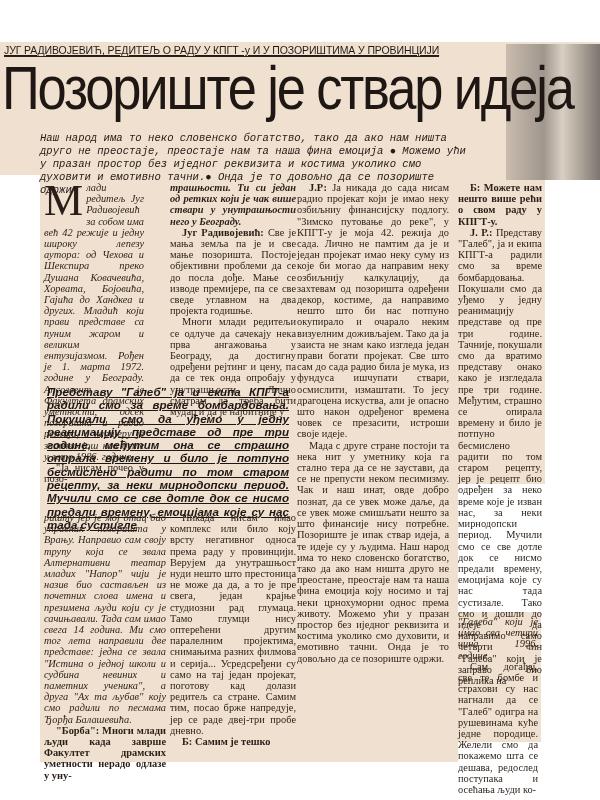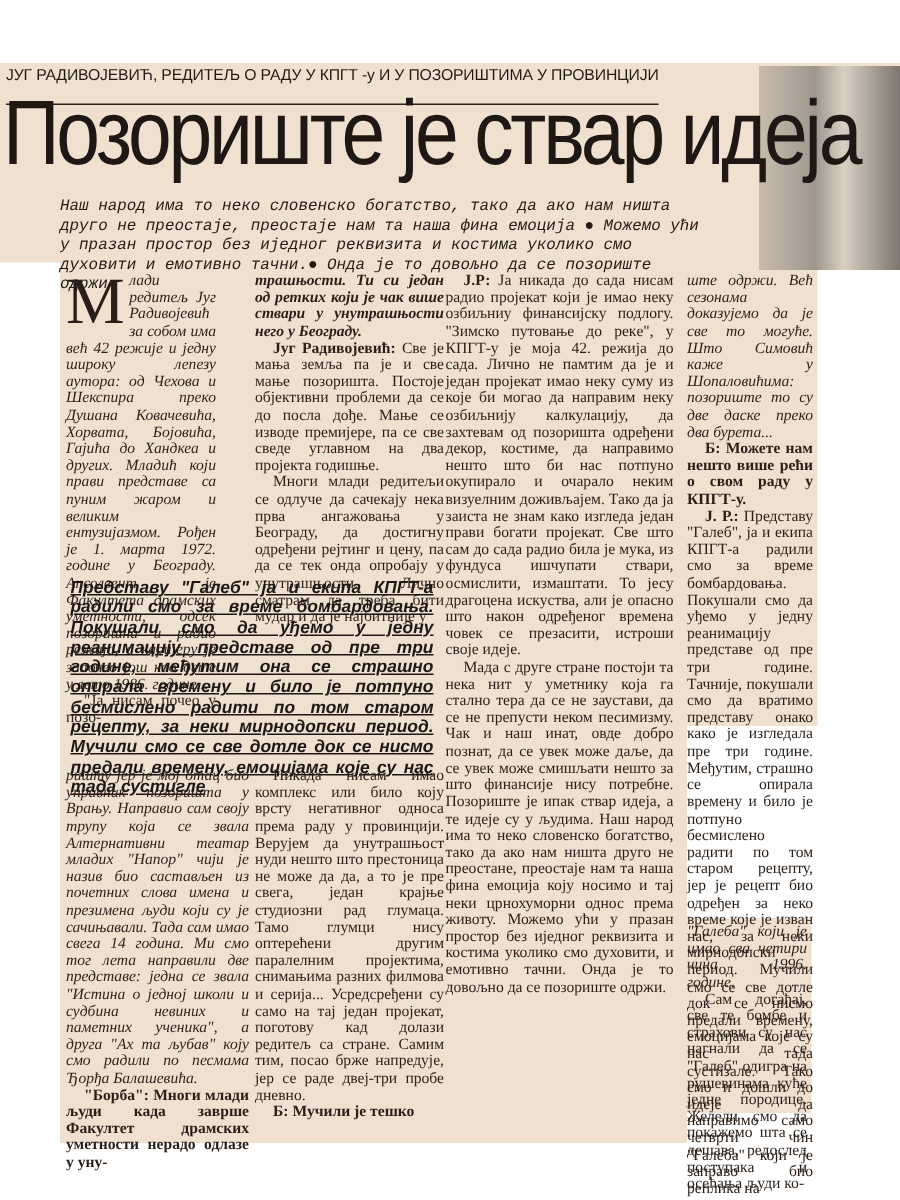--- a/index.html
+++ b/index.html
@@ -13,21 +13,21 @@
     position: absolute; background: #efe0cf;
   }
   .shadow-strip {
     position: absolute; background: linear-gradient(90deg,#c9bcae,#9f968d 40%,#d9cfc3 60%,#7d756e);
   }
   .kicker {
     position: absolute; left: 4px; top: 44px;
     font-family: "Liberation Sans", sans-serif;
     font-size: 10.5px; letter-spacing: -0.1px; color: #241a14;
     white-space: nowrap;
-    border-bottom: 1.5px solid #2a2019; padding-bottom: 13px;
+    border-bottom: 1.5px solid #2a2019; padding-bottom: 0; text-decoration: underline;
   }
   .headline {
     position: absolute; left: 2px; top: 58px;
     font-family: "Liberation Sans", sans-serif;
     font-size: 61px; line-height: 60px; letter-spacing: -2.5px;
     transform: scaleX(0.86); transform-origin: left top;
     color: #1e1714; white-space: nowrap;
   }
   .lede {
     position: absolute; left: 4px; top: 132px; width: 430px;
@@ -80,30 +80,29 @@
 
 <div class="pullquote">Представу "Галеб" ја и екипа КПГТ-а радили смо за време бомбардовања. Покушали смо да уђемо у једну реанимацију представе од пре три године, међутим она се страшно опирала времену и било је потпуно бесмислено радити по том старом рецепту, за неки мирнодопски период. Мучили смо се све дотле док се нисмо предали времену, емоцијама које су нас тада сустигле</div>
 
 <div class="col" style="left:44px;top:512px;width:122px;">
   <p class="noindent">ришту јер је мој отац био управник позоришта у Врању. Направио сам своју трупу која се звала Алтернативни театар младих "Напор" чији је назив био састављен из почетних слова имена и презимена људи који су је сачињавали. Тада сам имао свега 14 година. Ми смо тог лета направили две представе: једна се звала "Истина о једној школи и судбина невиних и паметних ученика", а друга "Ах та љубав" коју смо радили по песмама Ђорђа Балашевића.</p>
   <p><b>"Борба":</b> <b>Многи млади људи када заврше Факултет драмских уметности нерадо одлазе у уну-</b></p>
 </div>
 
 <div class="col" style="left:170px;top:512px;width:126px;">
   <p>Никада нисам имао комплекс или било коју врсту негативног односа према раду у провинцији. Верујем да унутрашњост нуди нешто што престоница не може да да, а то је пре свега, један крајње студиозни рад глумаца. Тамо глумци нису оптерећени другим паралелним пројектима, снимањима разних филмова и серија... Усредсређени су само на тај један пројекат, поготову кад долази редитељ са стране. Самим тим, посао брже напредује, јер се раде двеј-три пробе дневно.</p>
-  <p><b>Б: Мучили је тешко</b></p>
+  <p><b>Б: Самим је тешко</b></p>
 </div>
 
 <div class="col" style="left:297px;top:182px;width:152px;">
   <p><b>Ј.Р:</b> <span>Ја никада до сада нисам радио пројекат који је имао неку озбиљниу финансијску подлогу. "Зимско путовање до рекe", у КПГТ-у је моја 42. режија до сада. Лично не памтим да је и један пројекат имао неку суму из које би могао да направим неку озбиљнију калкулацију, да захтевам од позоришта одређени декор, костиме, да направимо нешто што би нас потпуно окупирало и очарало неким визуелним доживљајем. Тако да ја заиста не знам како изгледа један прави богати пројекат. Све што сам до сада радио била је мука, из фундуса ишчупати ствари, осмислити, измаштати. То јесу драгоцена искуства, али је опасно што након одређеног времена човек се презасити, истроши своје идеје.</span></p>
   <p>Мада с друге стране постоји та нека нит у уметнику која га стално тера да се не заустави, да се не препусти неком песимизму. Чак и наш инат, овде добро познат, да се увек може даље, да се увек може смишљати нешто за што финансије нису потребне. Позориште је ипак ствар идеја, а те идеје су у људима. Наш народ има то неко словенско богатство, тако да ако нам ништа друго не преостане, преостаје нам та наша фина емоција коју носимо и тај неки црнохуморни однос према животу. Можемо ући у празан простор без иједног реквизита и костима уколико смо духовити, и емотивно тачни. Онда је то довољно да се позориште одржи.</p>
 </div>
 
 <div class="col" style="left:458px;top:182px;width:84px;">
-  <p class="noindent">ште одржи. Већ сезонама доказујемо да је све то могуће. Што Симовић каже у Шопаловићима: позориште то су две даске преко два бурета...</p>
   <p><b>Б: Можете нам нешто више рећи о свом раду у КПГТ-у.</b></p>
   <p><b>Ј. Р.:</b> <span>Представу "Галеб", ја и екипа КПГТ-а радили смо за време бомбардовања. Покушали смо да уђемо у једну реанимацију представе од пре три године. Тачније, покушали смо да вратимо представу онако како је изгледала пре три године. Међутим, страшно се опирала времену и било је потпуно бесмислено радити по том старом рецепту, јер је рецепт био одређен за неко време које је изван нас, за неки мирнодопски период. Мучили смо се све дотле док се нисмо предали времену, емоцијама које су нас тада сустизале. Тако смо и дошли до идеје да направимо само четврти чин "Галеба" који је заправо био реплика на</span></p>
 </div>
 
 <div class="col" style="left:458px;top:616px;width:80px;">
   <p class="noindent">"Галеба" који је имао сва четири чина 1996. године.</p>
   <p>Сам догађај, све те бомбе и страхови су нас нагнали да се "Галеб" одигра на рушевинама куће једне породице. Желели смо да покажемо шта се дешава, редослед поступака и осећања људи ко-</p>
 </div>
 
 </body></html>

